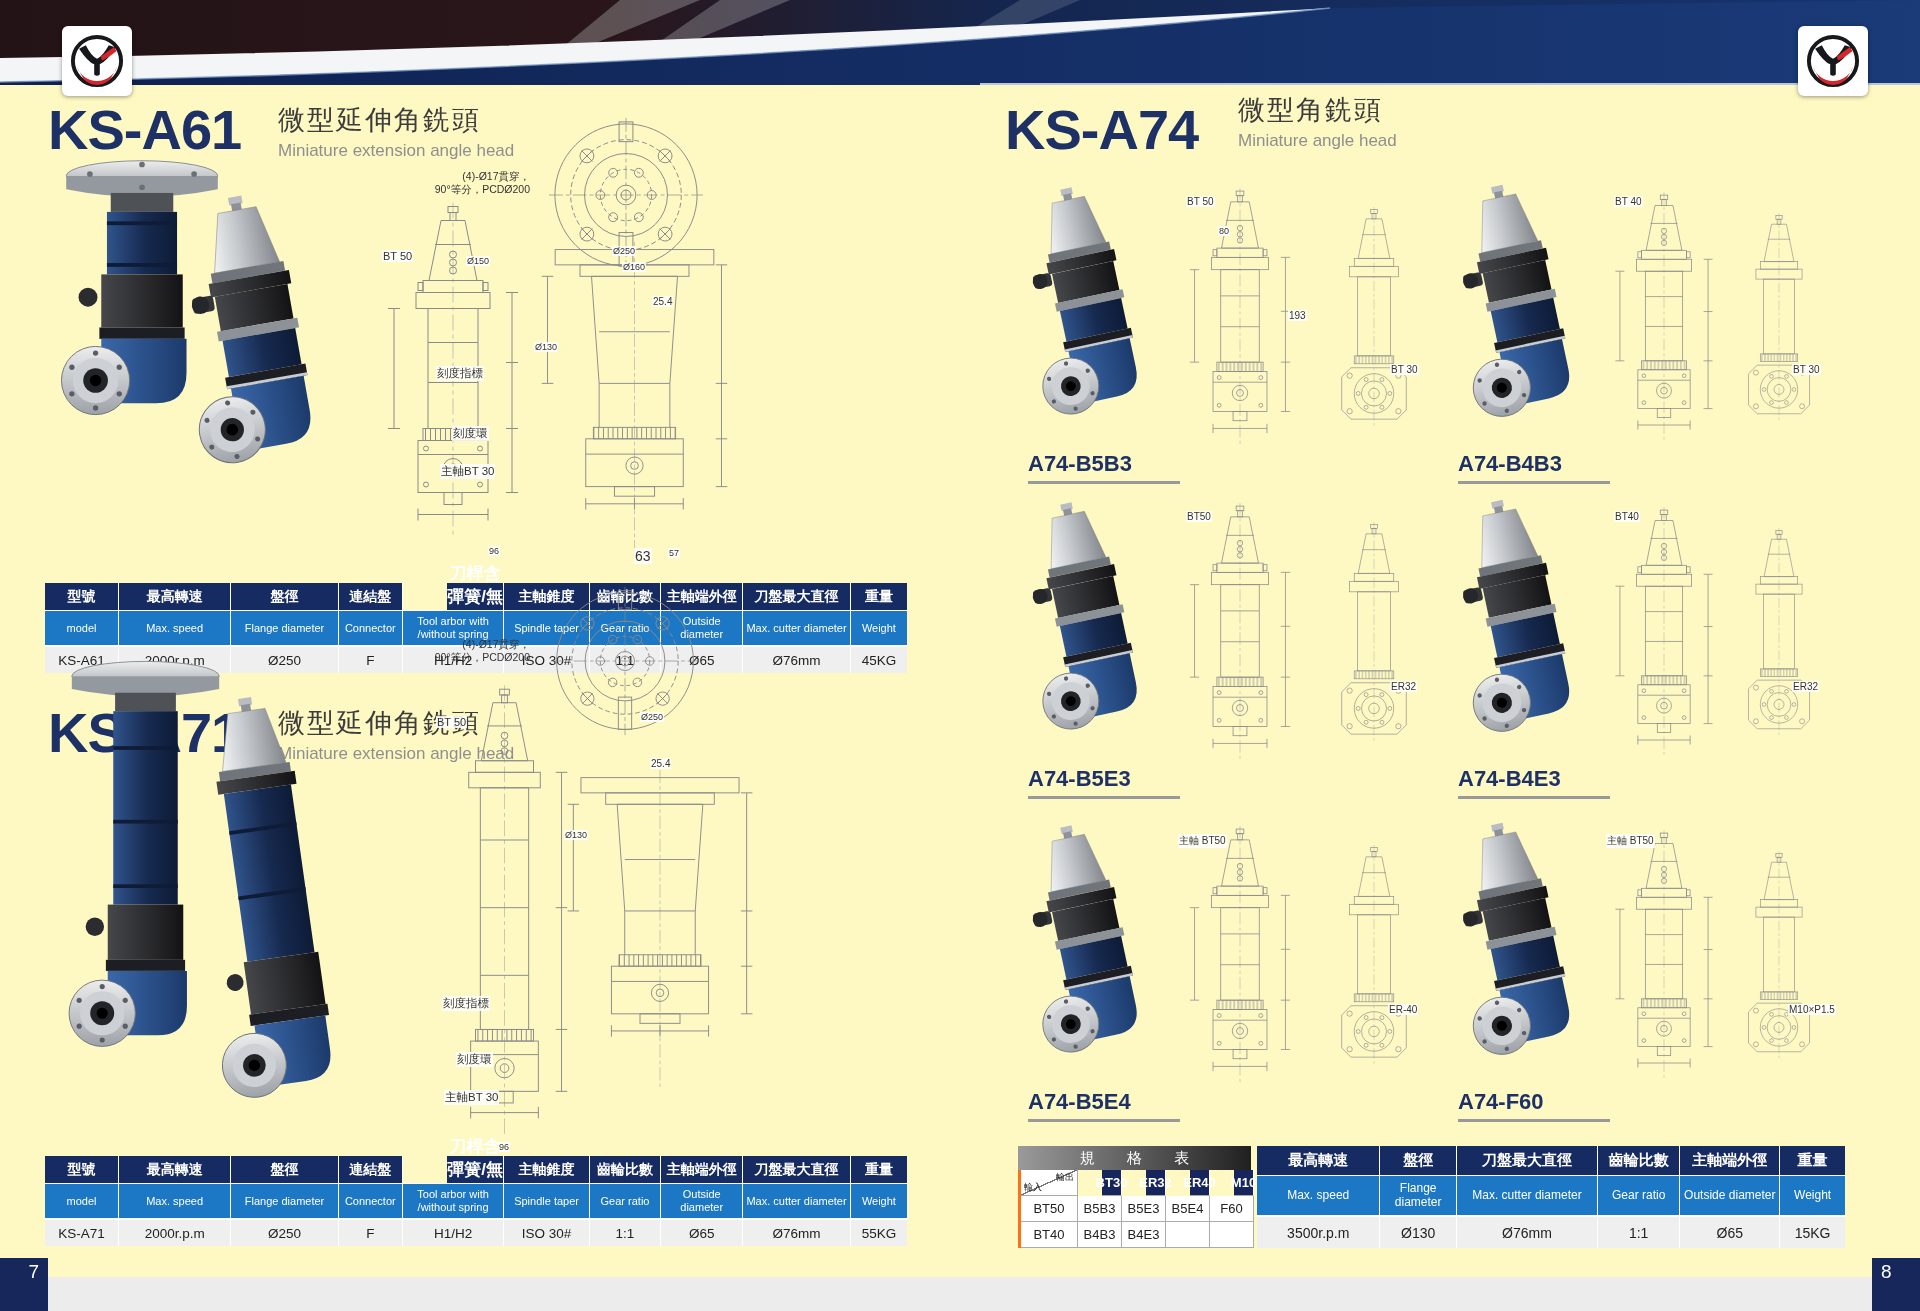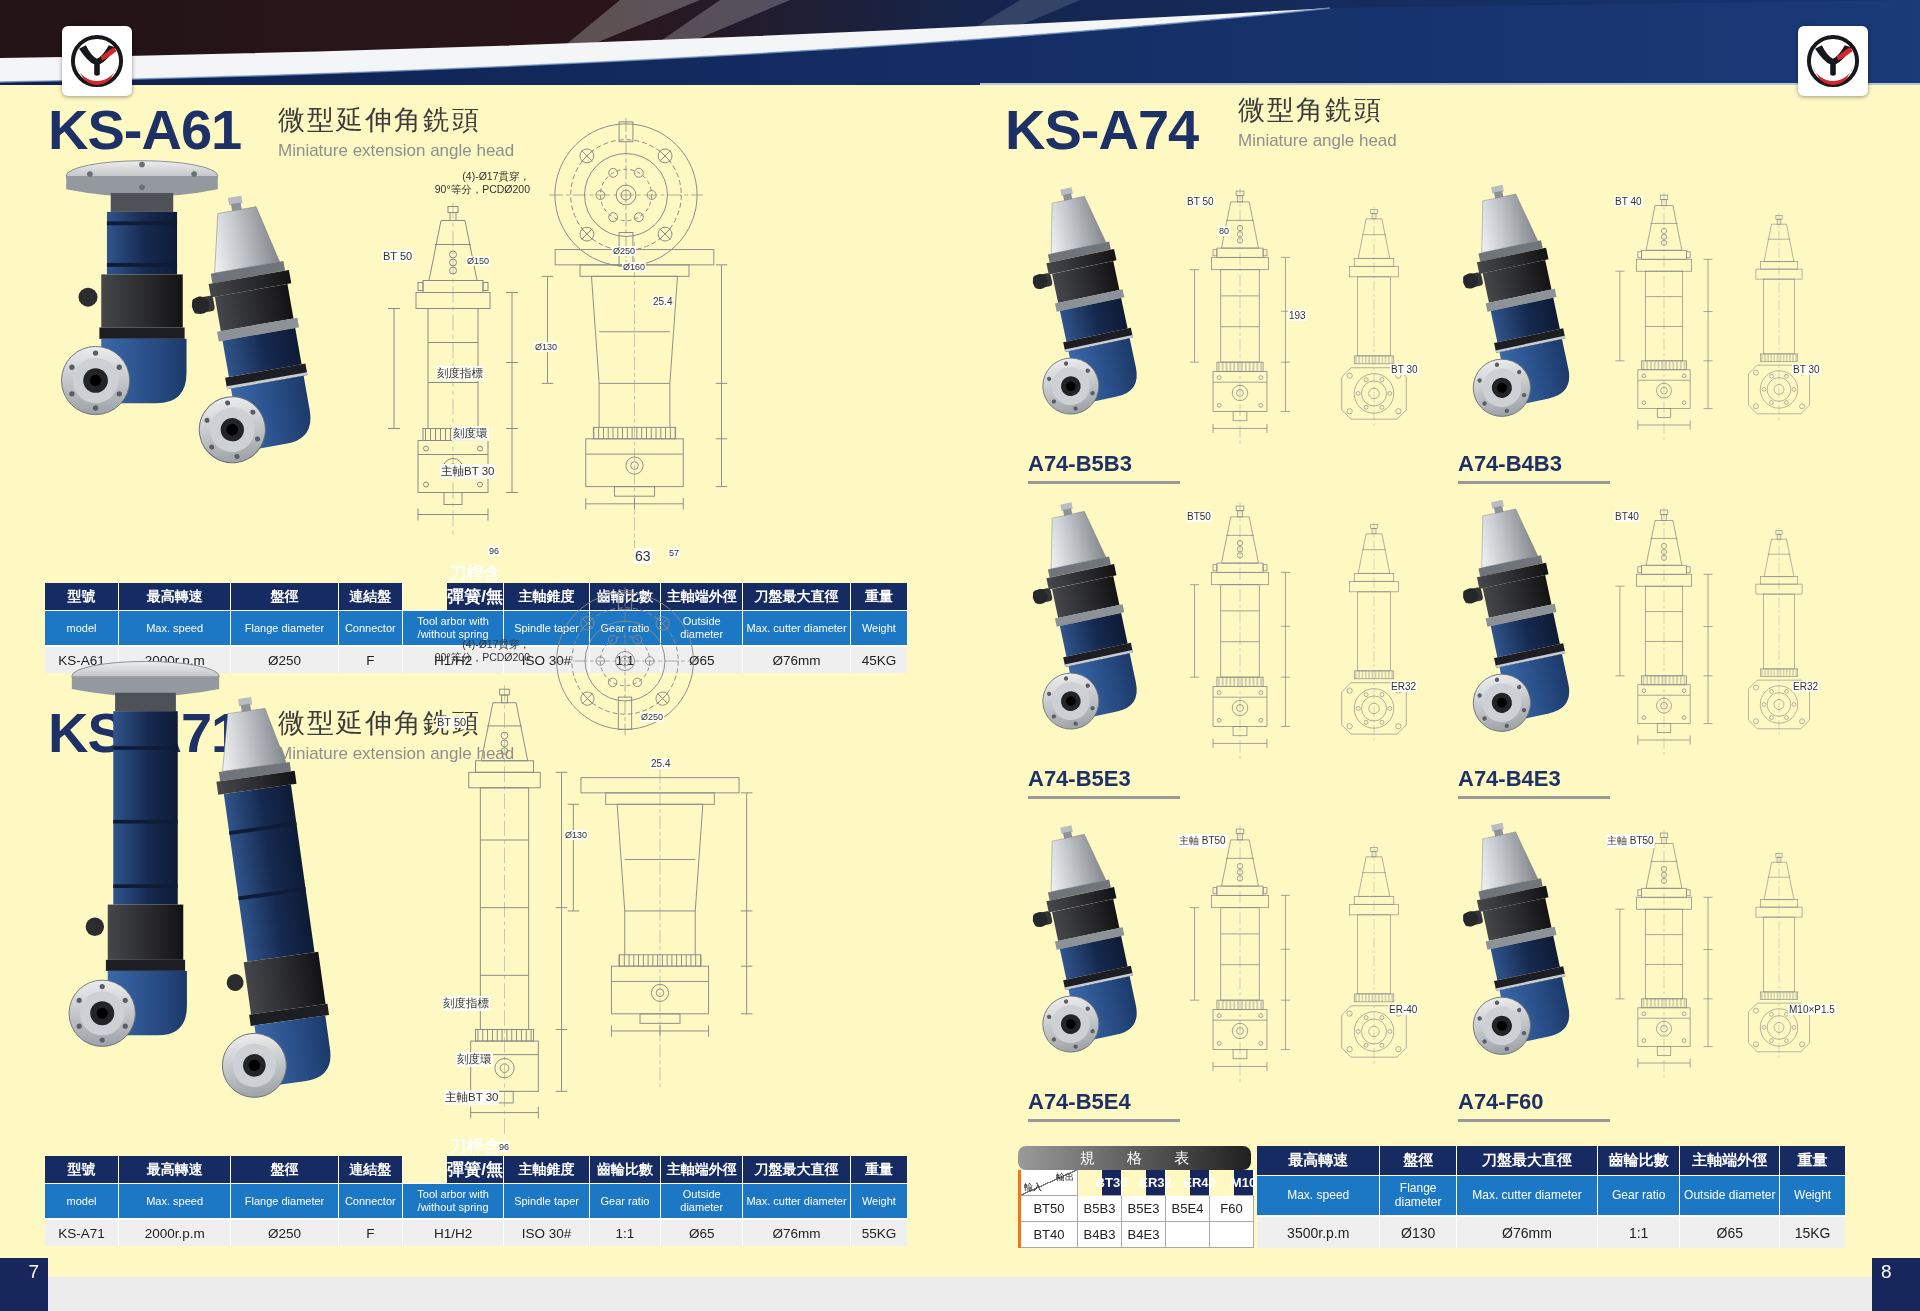--- a/index.html
+++ b/index.html
@@ -24,21 +24,21 @@
   .hzh { height:27px; background:#172b63; color:#fff; font-size:14px; font-weight:bold; border-right:1px solid #fff; }
   .hzh.sm { font-size:17px;margin-left:44px; }
   .hen { height:35px; background:#1c77c4; color:#fff; font-size:11px; line-height:1.15; border-right:1px solid #fff;
          border-top:1px solid #fff; padding:0 2px; }
   .td  { height:28px; background:#efefef; color:#222; font-size:13.5px; border-right:1px solid #fff; border-top:2px solid #fff; }
   .spec-table > div:nth-child(10n) { border-right:none; }
 
   
   .matrix { position:absolute; left:1018px; top:1146px; width:233px; }
   .m-title { height:24px; background:linear-gradient(90deg,#9a9a9a,#202020); color:#fff; font-size:15px;
-             letter-spacing:14px; display:flex; align-items:center; justify-content:center; padding-left:14px;border-radius:8px; }
+             letter-spacing:14px; display:flex; align-items:center; justify-content:center; padding-left:14px; }
   .m-grid { display:grid; grid-template-columns:57px 44px 44px 44px 44px; border-left:3px solid #f97316; }
   .m-grid > div { height:26px; display:flex; align-items:center; justify-content:center; font-size:13px;
                   border-right:1px solid #aaa; border-bottom:1px solid #aaa; background:#fff; color:#222; }
   .m-h { background:#16255c !important; color:#fff !important; font-weight:bold; border-right:1px solid #fff !important;margin-left:24px; }
   .m-corner { position:relative;
       background-image:linear-gradient(to bottom right, transparent calc(50% - .7px), #777 calc(50% - .7px),
                        #777 calc(50% + .7px), transparent calc(50% + .7px)) !important; }
   .m-corner span { position:absolute; font-size:9px; color:#111; }
   .m-corner .out { top:1px; right:3px; }
   .m-corner .in  { bottom:1px; left:3px; }

